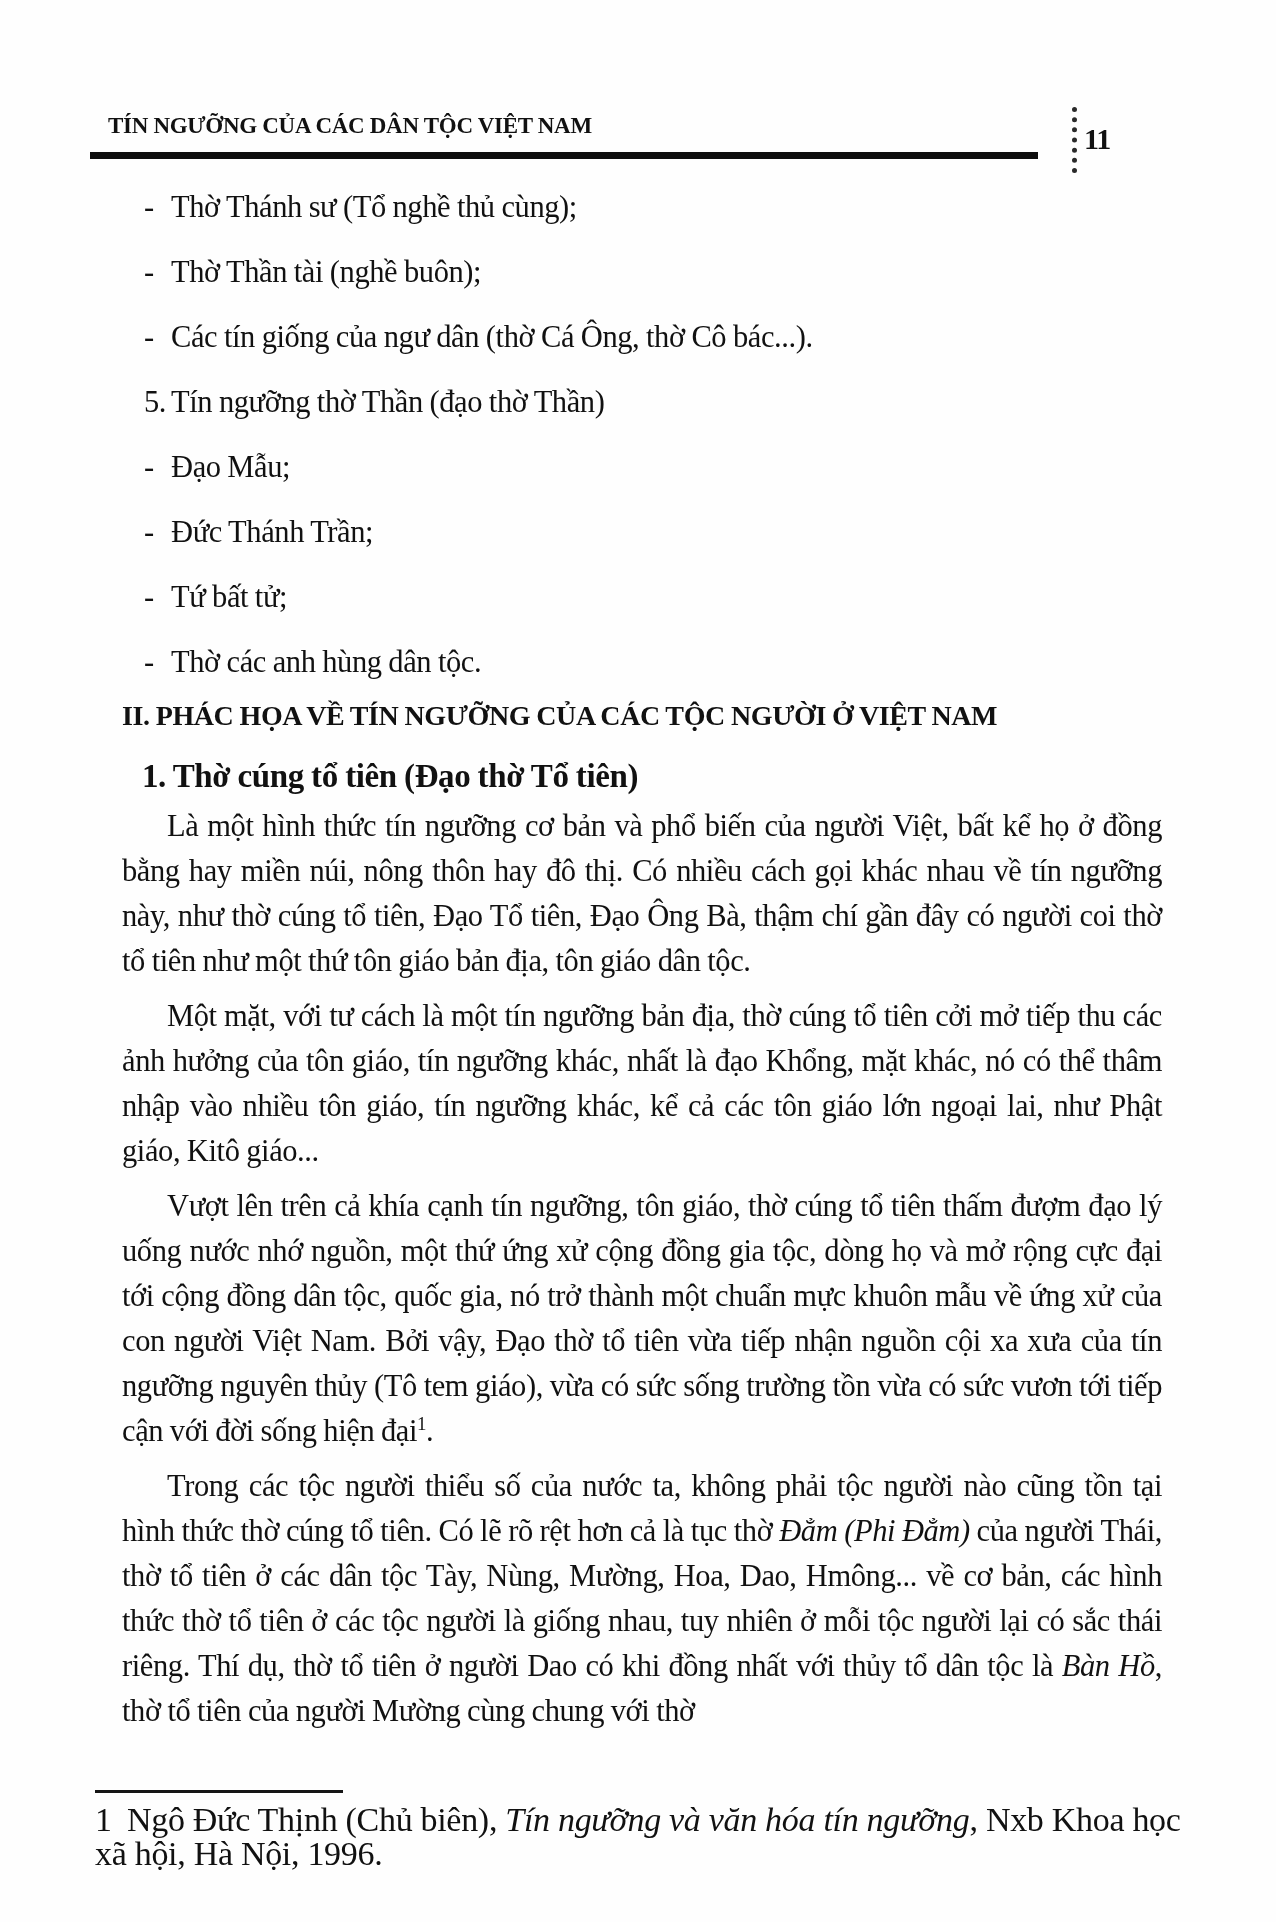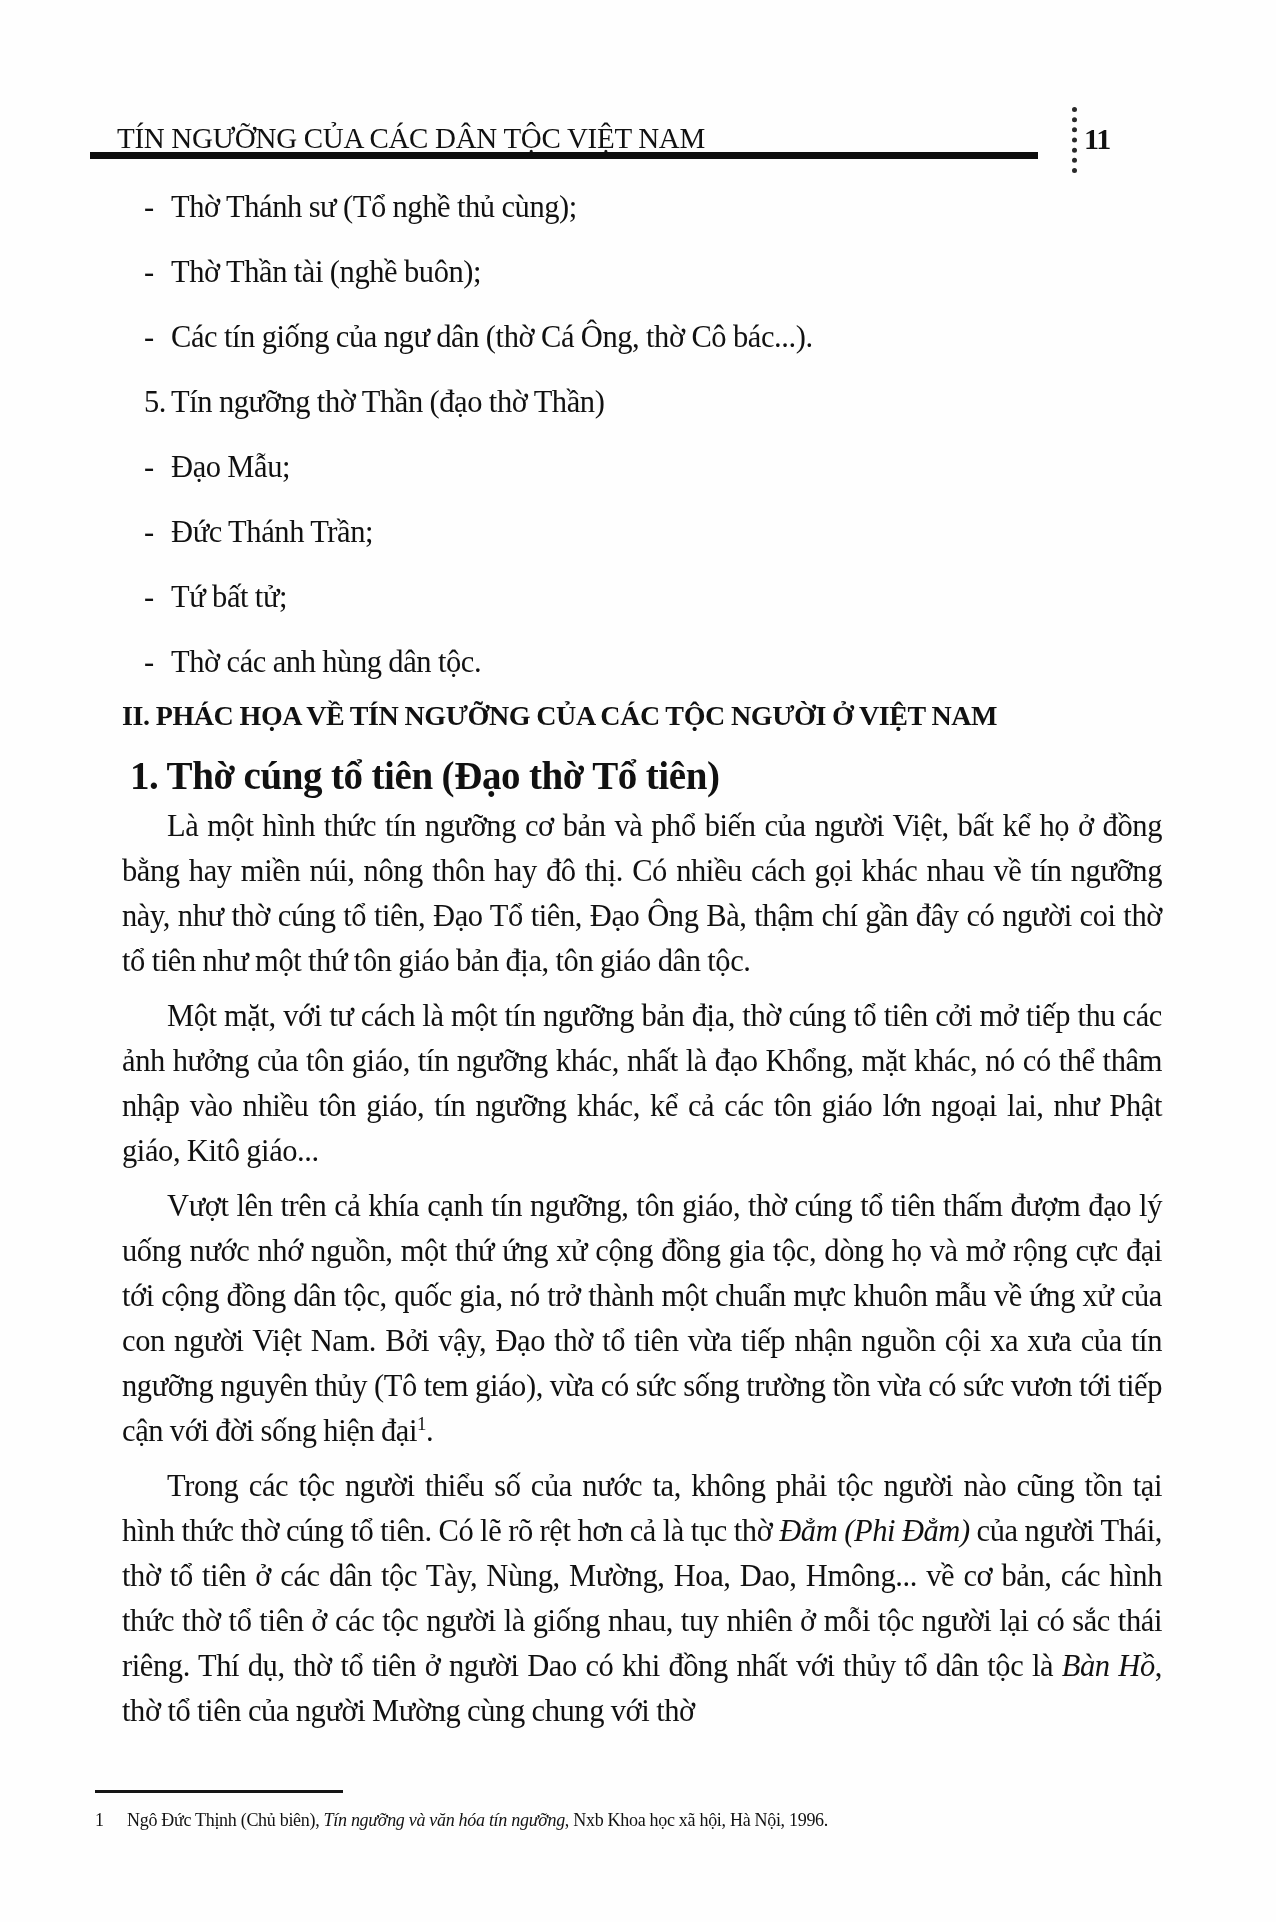--- a/index.html
+++ b/index.html
@@ -9,24 +9,24 @@
     font-family:"Liberation Serif", serif;
     color:#111;
     position:relative;
     overflow:hidden;
   }
   .page { position:absolute; inset:0; background:#fefefe; }
 
   
   .running-title {
     position:absolute; left:105px; top:110px;
-    font-size:29px; font-weight:normal;
+    font-size:23px; font-weight:bold;
     letter-spacing:-0.3px;
     white-space:nowrap;
-    margin:12px;
+    margin:3px;
   }
   .header-rule {
     position:absolute; left:90px; top:152px;
     width:948px; height:7px; background:#0d0d0d;
   }
   .ornament {
     position:absolute; left:1072px; top:107px;
     height:66px; width:0;
     border-left:5px dotted #2a2a2a;
   }
@@ -46,37 +46,37 @@
   ul.belief-list li { margin:0 0 20px 0; white-space:nowrap; }
   ul.belief-list li:last-child { margin-bottom:0; }
   .marker { display:inline-block; min-width:27px; }
 
   h2.section-heading {
     margin:12px 0 0 0;
     font-size:28px; line-height:38px; font-weight:bold;
     letter-spacing:-0.4px; white-space:nowrap;
   }
   h3.sub-heading {
-    margin:22px 0 0 8px;
-    font-size:39px; line-height:38px; font-weight:bold;
+    margin:22px 0 0 20px;
+    font-size:33px; line-height:38px; font-weight:bold;
     letter-spacing:-0.4px;
   }
   p.body-par {
     margin:10px 0 0 0;
     text-align:justify;
     text-indent:45px;
   }
   p.body-par:first-of-type { margin-top:9px; }
   .it { font-style:italic; }
   sup { font-size:0.62em; line-height:0; }
 
   
   .footnote {
     position:absolute; left:95px; top:1790px; width:1090px;
-    font-size:18px; line-height:34px;
+    font-size:34px; line-height:34px;
     letter-spacing:-0.3px;
   }
   .footnote-rule { width:248px; height:3px; background:#151515; margin-bottom:10px; }
   .fn-marker { display:inline-block; min-width:32px; }
 </style>
 </head>
 <body>
 
 <div class="page">
 

